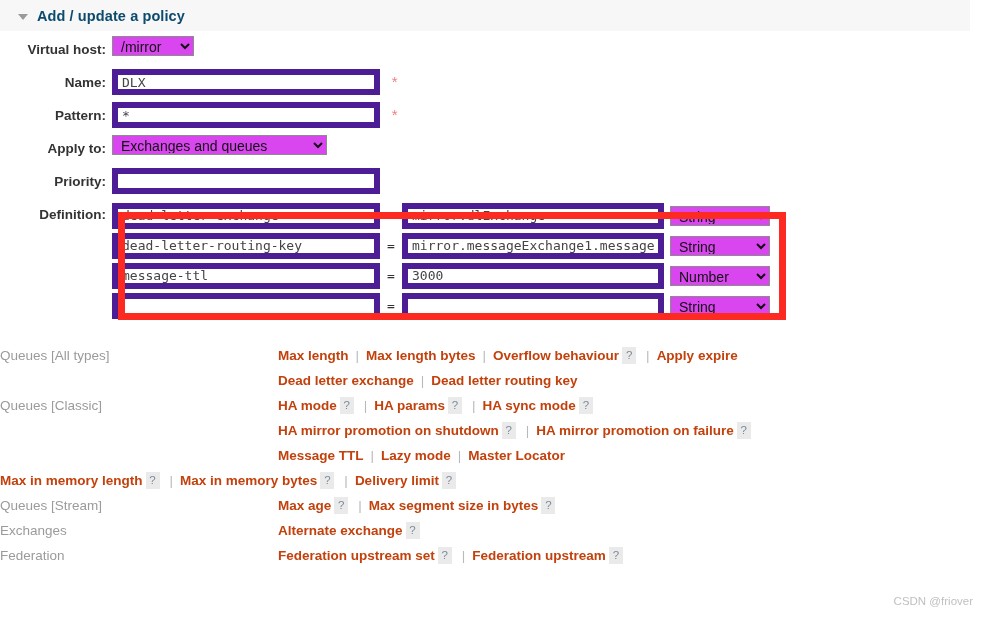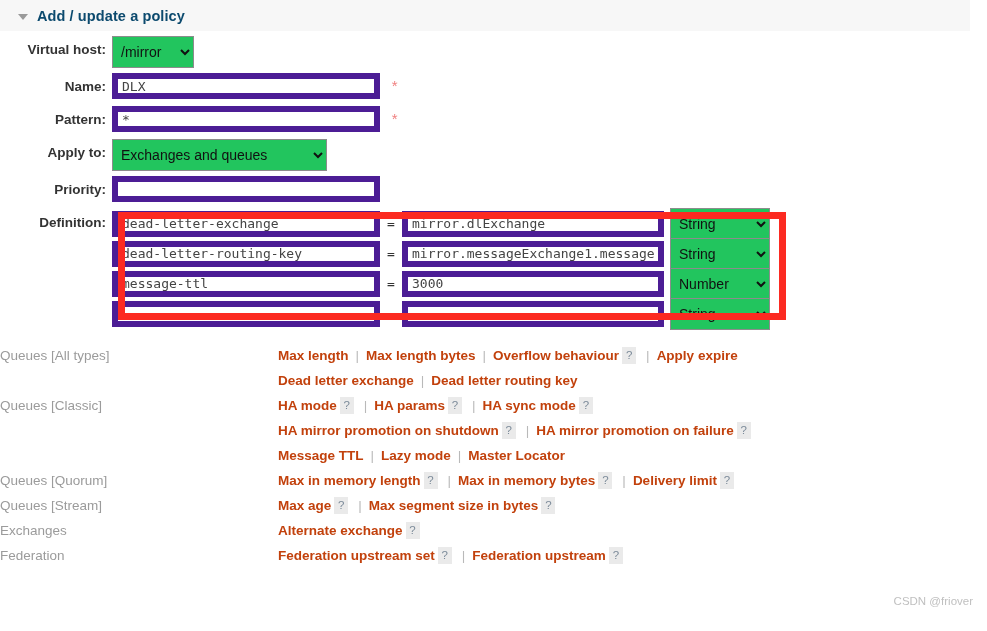--- a/index.html
+++ b/index.html
@@ -90,22 +90,22 @@
   }
   input.name-field, input.pattern-field, input.priority-field {
     width: 268px;
   }
 
   select.sel {
     font-family: "Liberation Sans", sans-serif;
     font-size: 14px;
     color: #111111;
     border: 1px solid #8c8c8c;
-    background: #22c55e;
-    height: 32px;
+    background: #d946ef;
+    height: 20px;
     box-sizing: border-box;
     padding: 1px 4px;
     outline: none;
   }
   select.vhost-select { width: 82px; }
   select.applyto-select { width: 215px; }
 
   .req-star {
     color: #f08080;
     font-size: 15px;
@@ -327,21 +327,20 @@
     </div>
     <div class="hint-row">
       <div class="hint-cat"></div>
       <div class="hint-links"><a class="hint-link">HA mirror promotion on shutdown</a><span class="qmark">?</span><span class="sep">|</span><a class="hint-link">HA mirror promotion on failure</a><span class="qmark">?</span></div>
     </div>
     <div class="hint-row">
       <div class="hint-cat"></div>
       <div class="hint-links"><a class="hint-link">Message TTL</a><span class="sep">|</span><a class="hint-link">Lazy mode</a><span class="sep">|</span><a class="hint-link">Master Locator</a></div>
     </div>
     <div class="hint-row">
-      <div class="hint-cat">Queues [Quorum]</div>
       <div class="hint-links"><a class="hint-link">Max in memory length</a><span class="qmark">?</span><span class="sep">|</span><a class="hint-link">Max in memory bytes</a><span class="qmark">?</span><span class="sep">|</span><a class="hint-link">Delivery limit</a><span class="qmark">?</span></div>
     </div>
     <div class="hint-row">
       <div class="hint-cat">Queues [Stream]</div>
       <div class="hint-links"><a class="hint-link">Max age</a><span class="qmark">?</span><span class="sep">|</span><a class="hint-link">Max segment size in bytes</a><span class="qmark">?</span></div>
     </div>
     <div class="hint-row">
       <div class="hint-cat">Exchanges</div>
       <div class="hint-links"><a class="hint-link">Alternate exchange</a><span class="qmark">?</span></div>
     </div>

